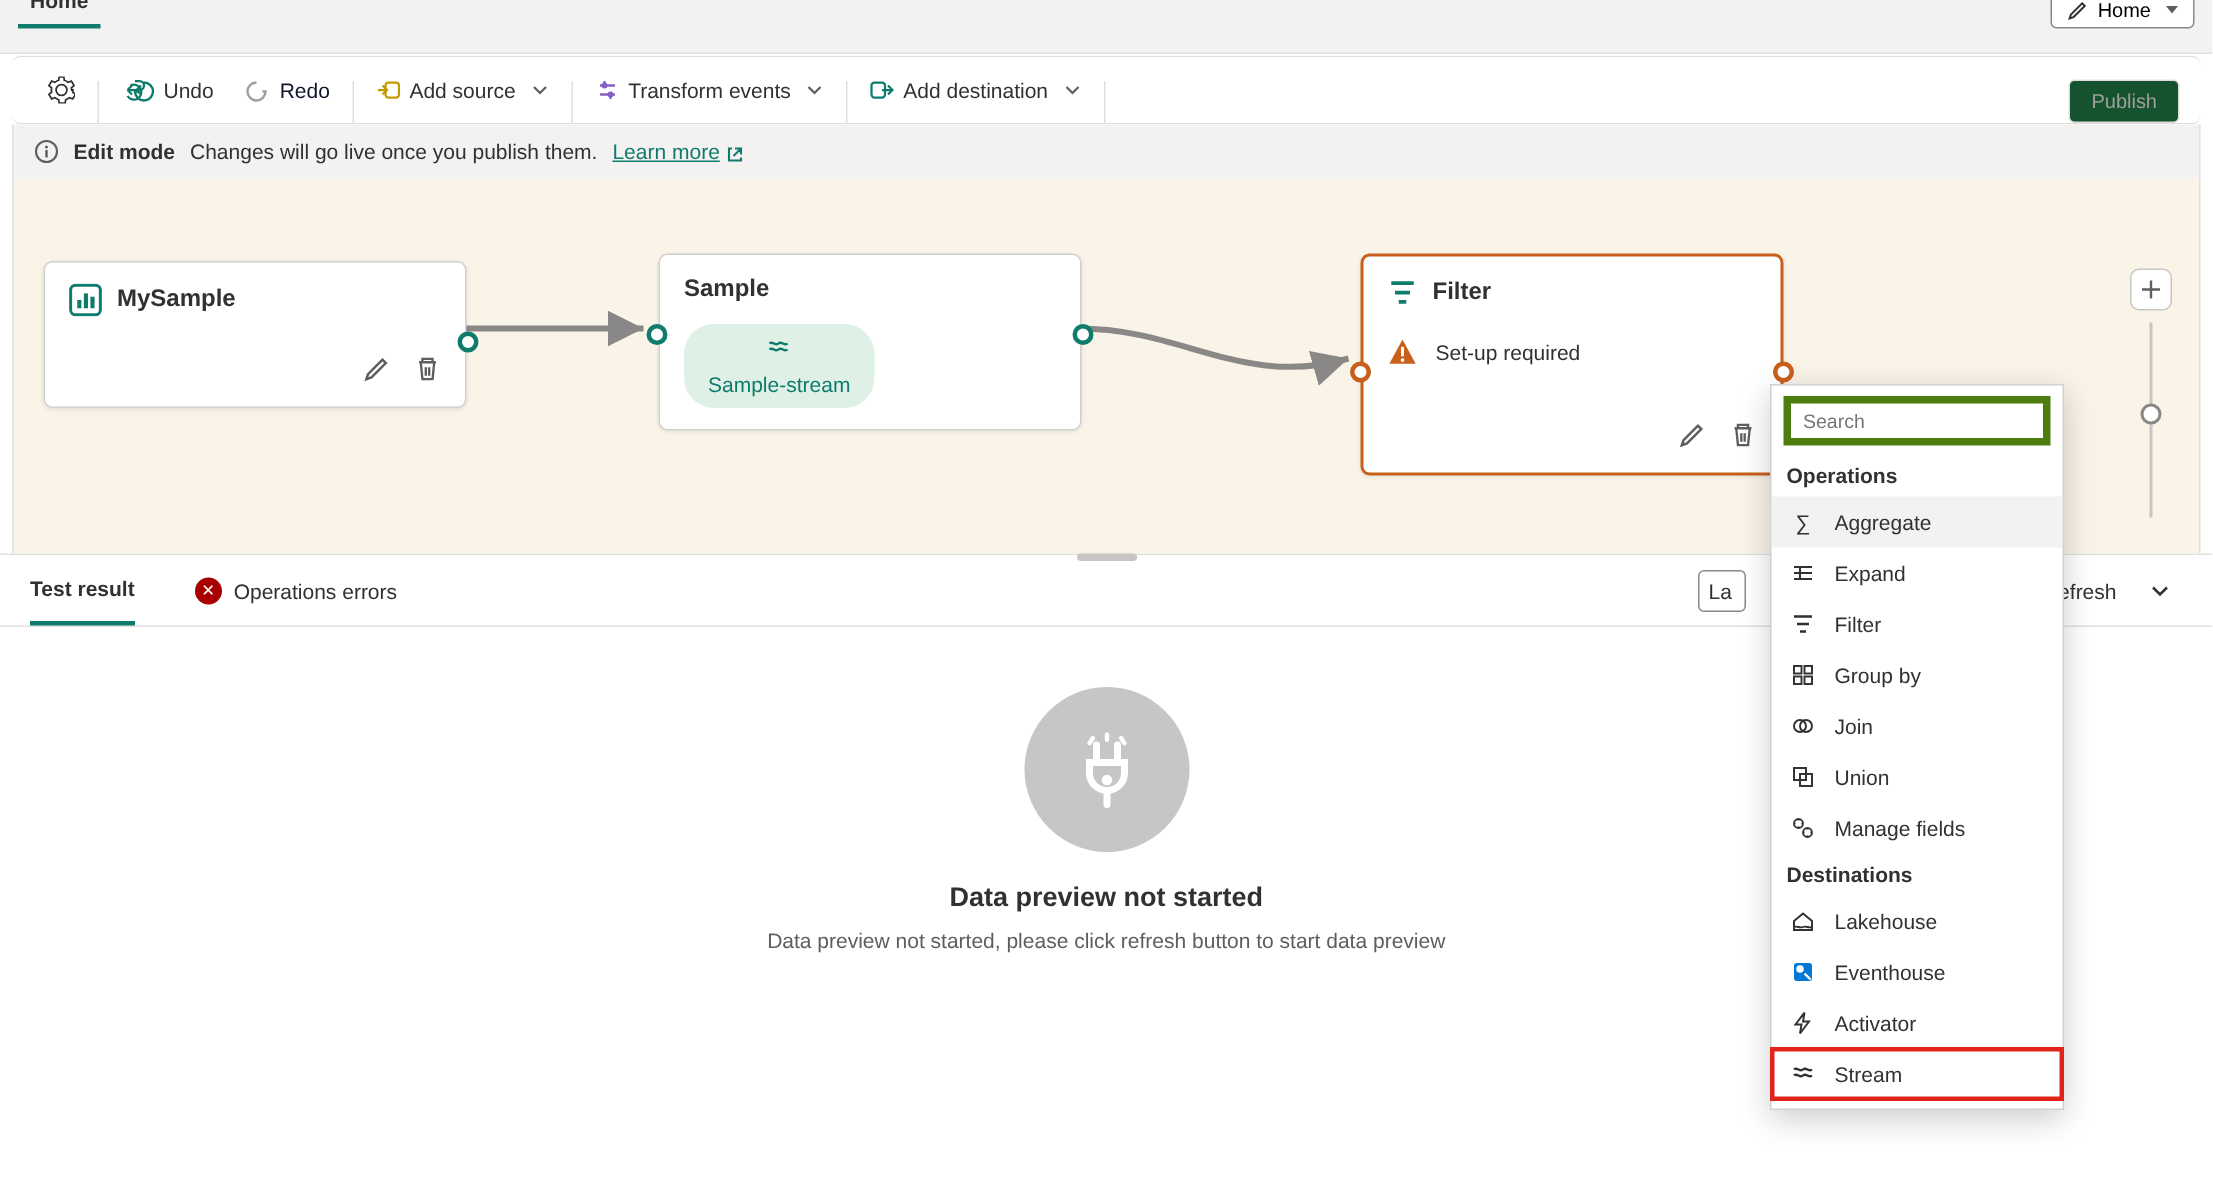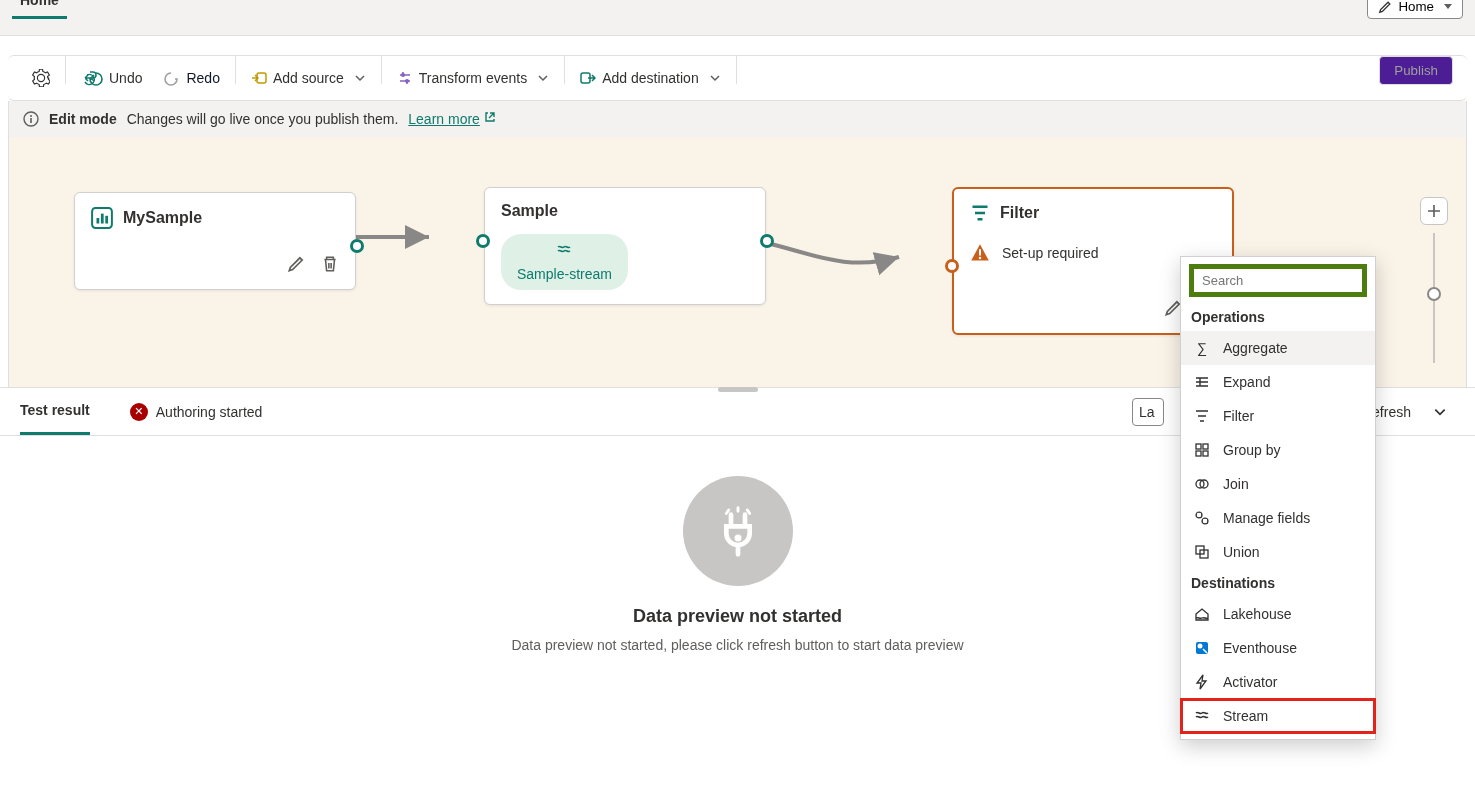--- a/index.html
+++ b/index.html
@@ -5,37 +5,37 @@
 * { box-sizing: border-box; margin: 0; padding: 0; }
 body { font-family: "Segoe UI", Arial, sans-serif; font-size: 14px; color: #323130; background: #fff; width: 1475px; height: 795px; overflow: hidden; }
 
 
 .ribbon { height: 36px; display: flex; align-items: flex-end; padding: 16px 12px; background: #f3f2f1; border-bottom: 1px solid #e1dfdd; }
 .ribbon-tab { padding: 8px 8px; font-weight: 600; border-bottom: 3px solid #0f7b6c; }
 .ribbon-right { margin-left: auto; }
 .edit-btn { display: flex; align-items: center; gap: 6px; border: 1px solid #8a8886; background: #fff; padding: 4px 10px; border-radius: 4px; cursor: pointer; }
 
 
-.toolbar { height: 46px; background: #fff; border: 1px solid #e1dfdd; border-left: none; border-right: none; display: flex; align-items: flex-start; padding: 0 10px; gap: 1px; margin: 19px 8px 0 8px; border-radius: 6px; }
+.toolbar { height: 46px; background: #fff; border: 1px solid #e1dfdd; border-left: none; border-right: none; display: flex; align-items: flex-end; padding: 0 10px; gap: 1px; margin: 1px 8px 0 8px; border-radius: 6px; }
 .tool-group { display: flex; align-items: center; height: 100%; padding: 0 8px; gap: 10px; }
 .tool-sep { width: 1px; height: 28px; background: #e1dfdd; }
 .tool-btn { display: flex; align-items: center; gap: 6px; padding: 6px 6px; cursor: pointer; border-radius: 4px; }
 .tool-btn.disabled { color: #0f172a; cursor: default; }
 .toolbar-right { margin-left: auto; }
-.publish-btn { border: 1px solid #e1dfdd; background: #4c1d95; color: #a19f9d; padding: 6px 14px; border-radius: 4px; cursor: default; margin-right: 4px; }
+.publish-btn { border: 1px solid #e1dfdd; background: #14532d; color: #a19f9d; padding: 6px 14px; border-radius: 4px; cursor: default; margin-right: 4px; }
 
 
 .editbar { background: #f3f2f1; margin: 0 8px; padding: 10px 14px; display: flex; align-items: center; gap: 10px; border-left: 1px solid #e1dfdd; border-right: 1px solid #e1dfdd; }
 .editbar .info-icon { width: 16px; height: 16px; color: #605e5c; }
 .editbar .mode { font-weight: 600; }
-.editbar .learn { color: #0f7b6c; text-decoration: underline; cursor: pointer; display: inline-flex; align-items: flex-start; gap: 4px; }
+.editbar .learn { color: #0f7b6c; text-decoration: underline; cursor: pointer; display: inline-flex; align-items: flex-end; gap: 4px; }
 
 
 .canvas { position: relative; background: #faf3e8; margin: 0 8px; height: 250px; border-left: 1px solid #e1dfdd; border-right: 1px solid #e1dfdd; overflow: visible; }
-.node { position: absolute; background: #fff; border: 1px solid #d2d0ce; border-radius: 6px; box-shadow: 0 1px 3px rgba(0,0,0,0.08); margin-left: 45px; }
+.node { position: absolute; background: #fff; border: 1px solid #d2d0ce; border-radius: 6px; box-shadow: 0 1px 3px rgba(0,0,0,0.08); }
 .node.selected { border: 2px solid #c8601b; }
 .node-header { display: flex; align-items: center; gap: 10px; padding: 14px 16px; font-weight: 600; font-size: 16px; }
 .node-body { padding: 0 14px 14px 16px; }
 .node-actions { display: flex; gap: 8px; justify-content: flex-end; padding: 8px 12px 12px; }
 .icon-btn { width: 26px; height: 26px; display: flex; align-items: center; justify-content: center; cursor: pointer; border-radius: 4px; color: #605e5c; }
 .pill { display: inline-flex; align-items: center; gap: 8px; background: #dff0e7; padding: 8px 16px; border-radius: 20px; color: #0f7b6c; flex-direction: column; }
 .port { position: absolute; width: 14px; height: 14px; border: 3px solid #0f7b6c; background: #fff; border-radius: 50%; }
 .port.orange { border-color: #c8601b; }
 .warn-row { display: flex; align-items: center; gap: 12px; color: #323130; padding: 6px 0 10px 0; }
 .warn-icon { color: #c8601b; }
@@ -284,21 +284,21 @@
   <div class="divider-handle"></div>
 </div>
 
 <div class="bottom">
   <div class="bottom-tabs">
     <div class="btab active">
       <span>Test result</span>
     </div>
     <div class="btab">
       <div class="err-badge">✕</div>
-      <span>Authoring started</span>
+      <span>Operations errors</span>
     </div>
     <div class="bottom-right">
       <div class="dropdown" style="width:32px; overflow:hidden; padding:5px 6px;">
         <span>La</span>
       </div>
       <div style="width:192px"></div>
       <span>efresh</span>
       <svg class="chev" width="14" height="14" viewBox="0 0 12 12" style="margin:0 8px 0 14px;">
           <path d="M2 4l4 4 4-4" fill="none" stroke="#323130" stroke-width="1.5"></path>
         </svg>
@@ -356,36 +356,36 @@
         <svg width="16" height="16" viewBox="0 0 16 16">
           <circle cx="6" cy="8" r="4" fill="none" stroke="#323130" stroke-width="1.3"></circle>
           <circle cx="10" cy="8" r="4" fill="none" stroke="#323130" stroke-width="1.3"></circle>
         </svg>
       </span>
     <span>Join</span>
   </div>
   <div class="menu-item">
     <span class="mi-icon">
         <svg width="16" height="16" viewBox="0 0 16 16">
+          <rect x="2" y="2" width="8" height="8" fill="none" stroke="#323130" stroke-width="1.3"></rect>
+          <rect x="6" y="6" width="8" height="8" fill="none" stroke="#323130" stroke-width="1.3"></rect>
+        </svg>
+      </span>
+    <span>Union</span>
+  </div>
+  <div class="menu-item">
+    <span class="mi-icon">
+        <svg width="16" height="16" viewBox="0 0 16 16">
           <circle cx="5" cy="5" r="3" fill="none" stroke="#323130" stroke-width="1.2"></circle>
           <circle cx="11" cy="11" r="3" fill="none" stroke="#323130" stroke-width="1.2"></circle>
           <path d="M5 2v1M5 7v1M2 5h1M7 5h1M11 8v1M11 13v1M8 11h1M13 11h1" stroke="#323130" stroke-width="1.2"></path>
         </svg>
       </span>
     <span>Manage fields</span>
   </div>
-  <div class="menu-item">
-    <span class="mi-icon">
-        <svg width="16" height="16" viewBox="0 0 16 16">
-          <rect x="2" y="2" width="8" height="8" fill="none" stroke="#323130" stroke-width="1.3"></rect>
-          <rect x="6" y="6" width="8" height="8" fill="none" stroke="#323130" stroke-width="1.3"></rect>
-        </svg>
-      </span>
-    <span>Union</span>
-  </div>
   <div class="menu-head">Destinations</div>
   <div class="menu-item">
     <span class="mi-icon">
         <svg width="16" height="16" viewBox="0 0 16 16">
           <path d="M2 8l6-5 6 5v6H2V8zM2 12c2-1 4 1 6 0s4 1 6 0" stroke="#323130" stroke-width="1.3" fill="none"></path>
         </svg>
       </span>
     <span>Lakehouse</span>
   </div>
   <div class="menu-item">

